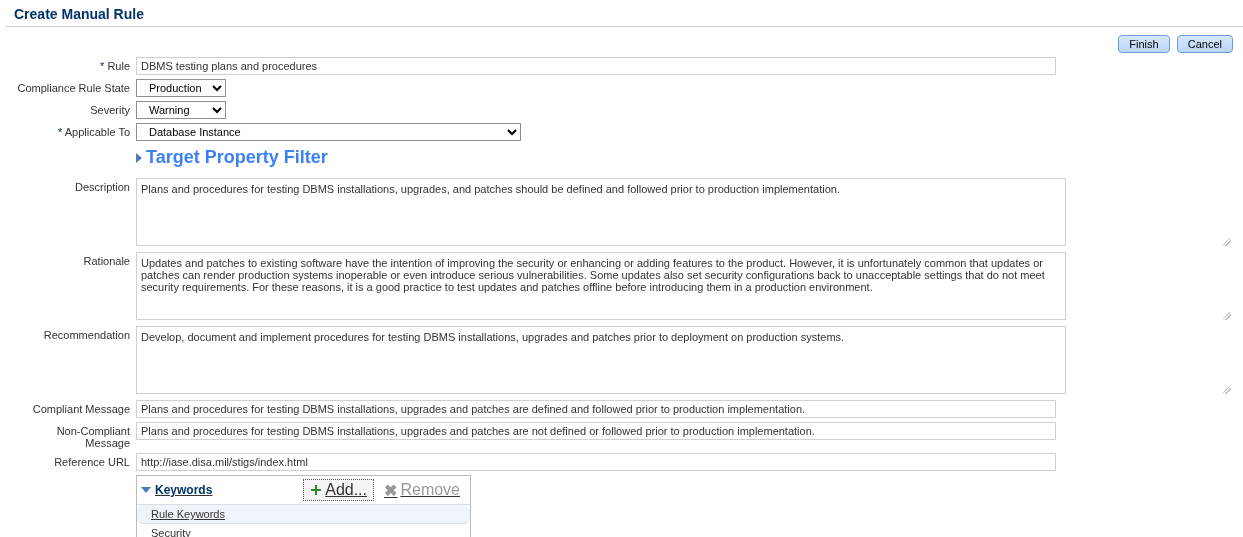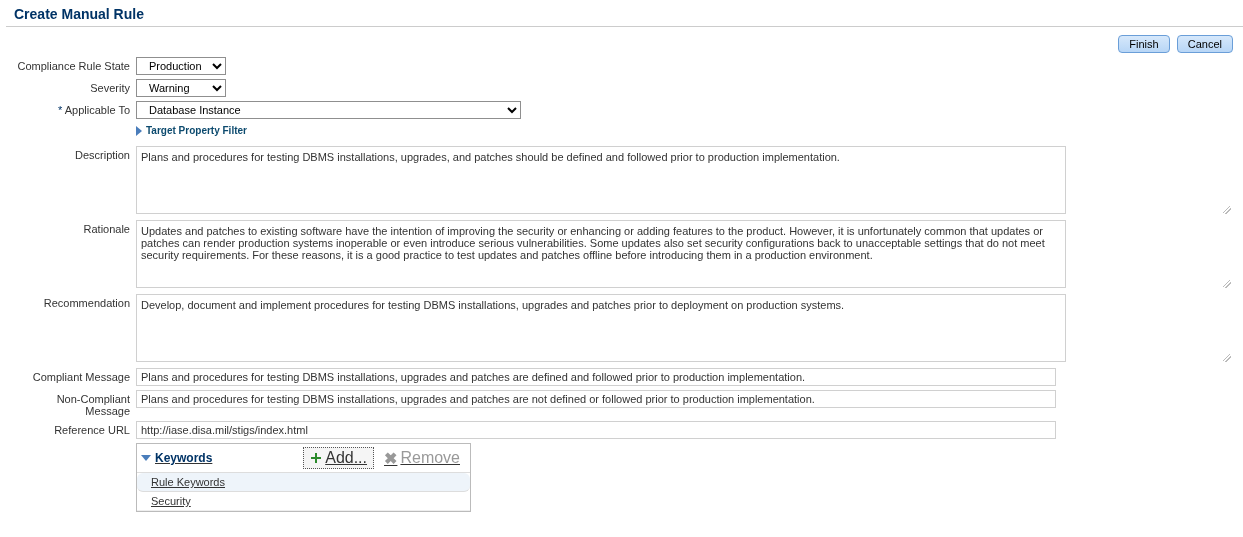--- a/index.html
+++ b/index.html
@@ -75,23 +75,23 @@
     font-size: 11px;
     padding: 1px 8px;
     background: #fff;
   }
   select.state { width: 90px; }
   select.severity { width: 90px; }
   select.applicable { width: 385px; }
   .disclosure {
     display: inline-flex;
     align-items: center;
-    color: #0c4a6e;
+    color: #3b82f6;
     font-weight: bold;
-    font-size: 10px;
+    font-size: 18px;
     cursor: pointer;
     margin: 2px 0 6px 0;
   }
   .disclosure .tri {
     margin-right: 4px;
     width: 0; height: 0;
     border-top: 5px solid transparent;
     border-bottom: 5px solid transparent;
     border-left: 6px solid #4a7dbb;
   }
@@ -196,20 +196,26 @@
   <h1>Create Manual Rule</h1>
 </div>
 
 <div class="button-bar">
   <button class="btn">Finish</button>
   <button class="btn">Cancel</button>
 </div>
 
 <div class="form-area">
 
+  <div class="row">
+    <div class="label-col"><span class="req">* </span><span>Rule</span></div>
+    <div class="field-col">
+      <input type="text" class="wide" value="DBMS testing plans and procedures" style="">
+    </div>
+  </div>
 
   <div class="row">
     <div class="label-col">Compliance Rule State</div>
     <div class="field-col">
       <select class="state">
         <option>Production</option>
       </select>
     </div>
   </div>
 

